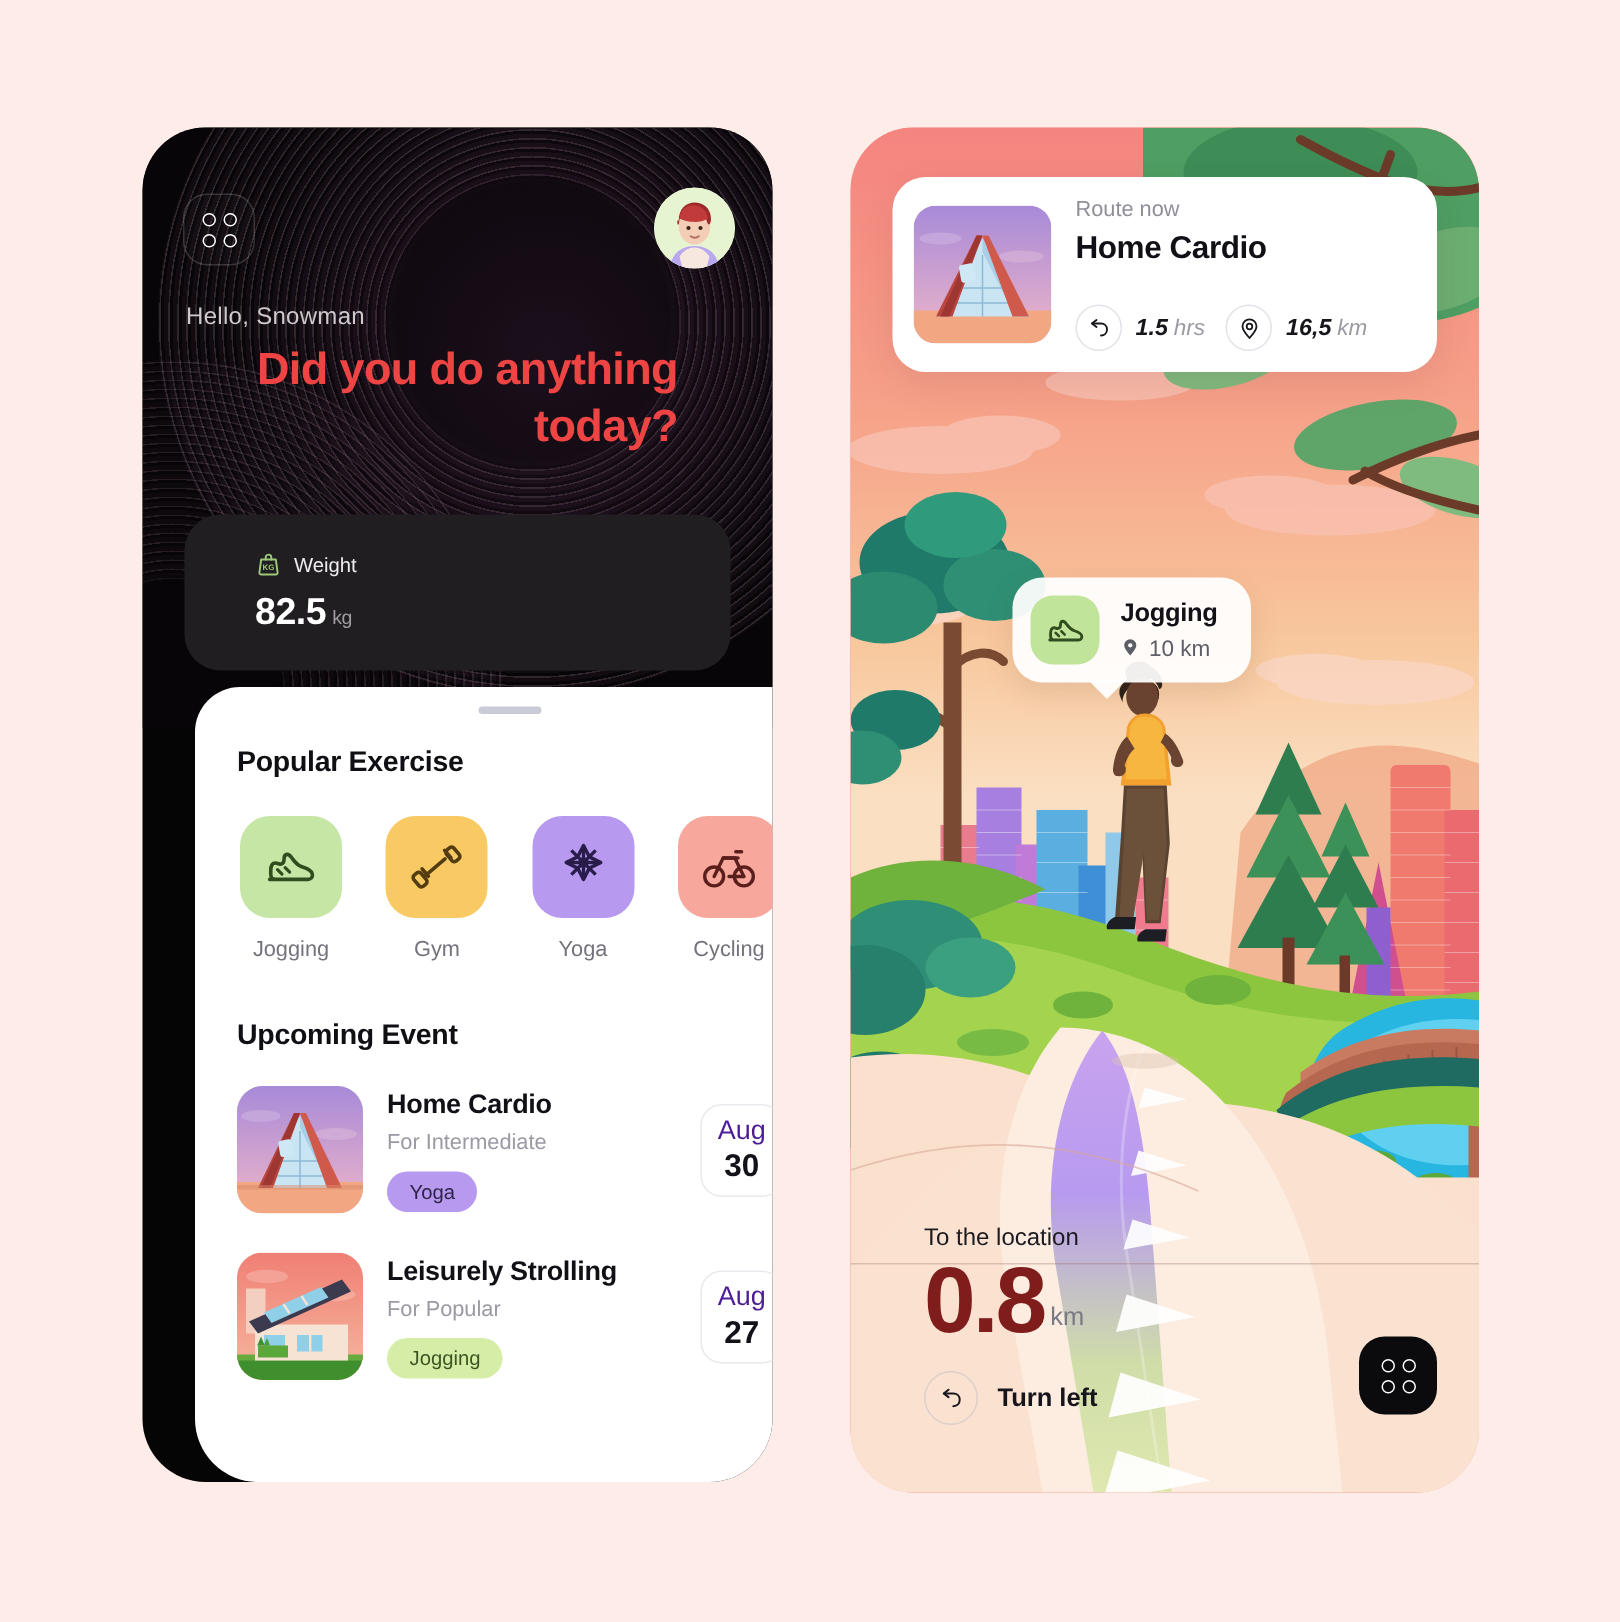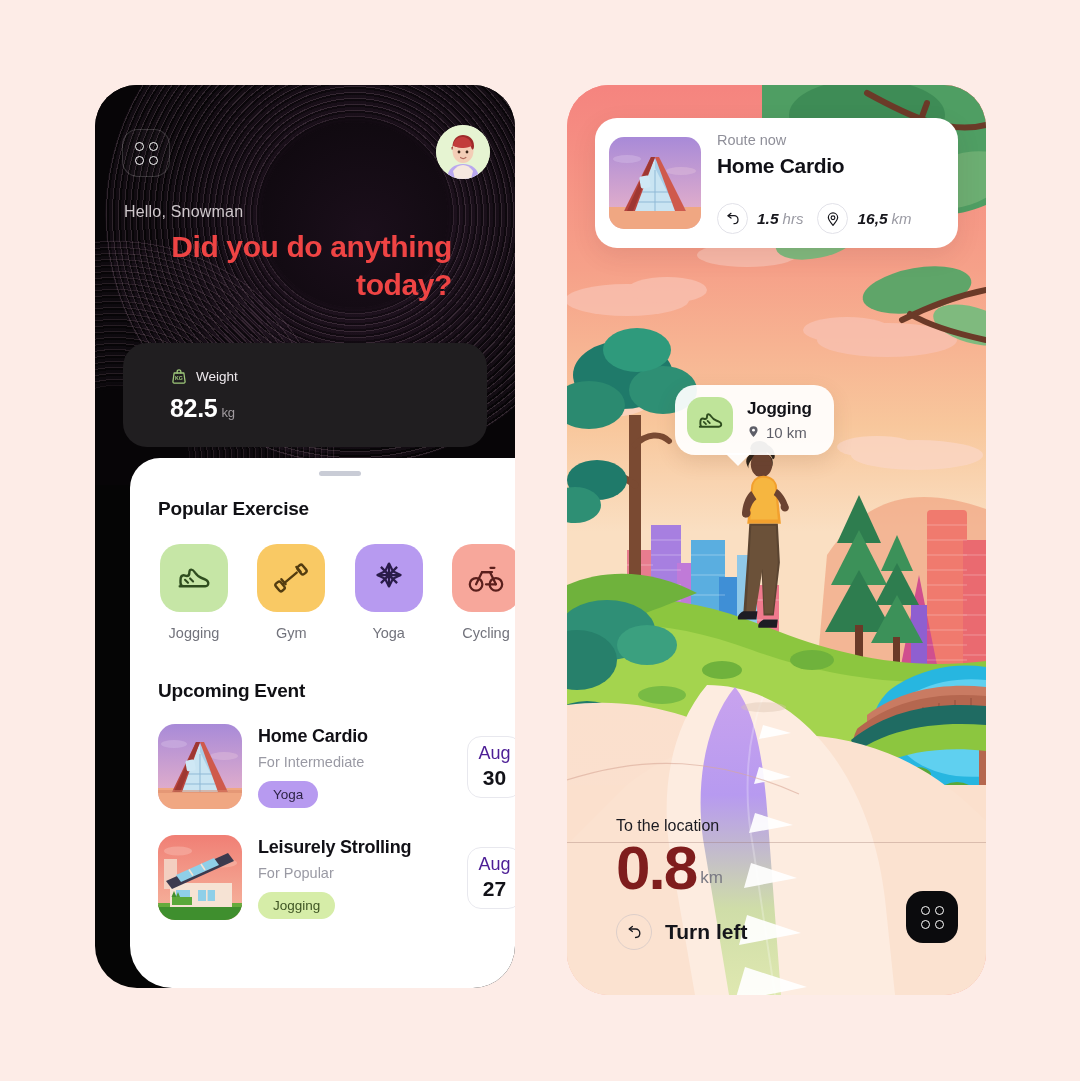--- a/index.html
+++ b/index.html
@@ -194,21 +194,21 @@
   .np-eyebrow { font-size: 16px; color: #1b1b21; }
   .np-big { display: flex; align-items: flex-end; gap: 4px; margin-top: 4px; }
   .np-num { font-size: 62px; font-weight: bold; color: #7f1d1d; line-height: .95; letter-spacing: -2px; }
   .np-unit { font-size: 17px; color: #7a7a84; padding-bottom: 10px; }
   .np-turn { display: flex; align-items: center; gap: 13px; margin-top: 16px; }
   .np-circ {
     width: 36px; height: 36px; border-radius: 50%; border: 1px solid #ddcfca;
     display: flex; align-items: center; justify-content: center;
   }
   .np-circ svg { width: 17px; height: 17px; display: block; }
-  .np-turn-label { font-size: 21px; font-weight: bold; color: #15151b; }
+  .np-turn-label { font-size: 17px; font-weight: bold; color: #15151b; }
 
   .fab-right {
     position: absolute; right: 28px; bottom: 52px;
     width: 52px; height: 52px; border-radius: 17px; background: #0b0b0d;
     display: flex; align-items: center; justify-content: center;
   }
   .fab-right .dots4 i { border-color: #fff; }
   .hline {
     position: absolute; left: 0; right: 0; height: 1px;
     background: rgba(150,110,100,0.32);

